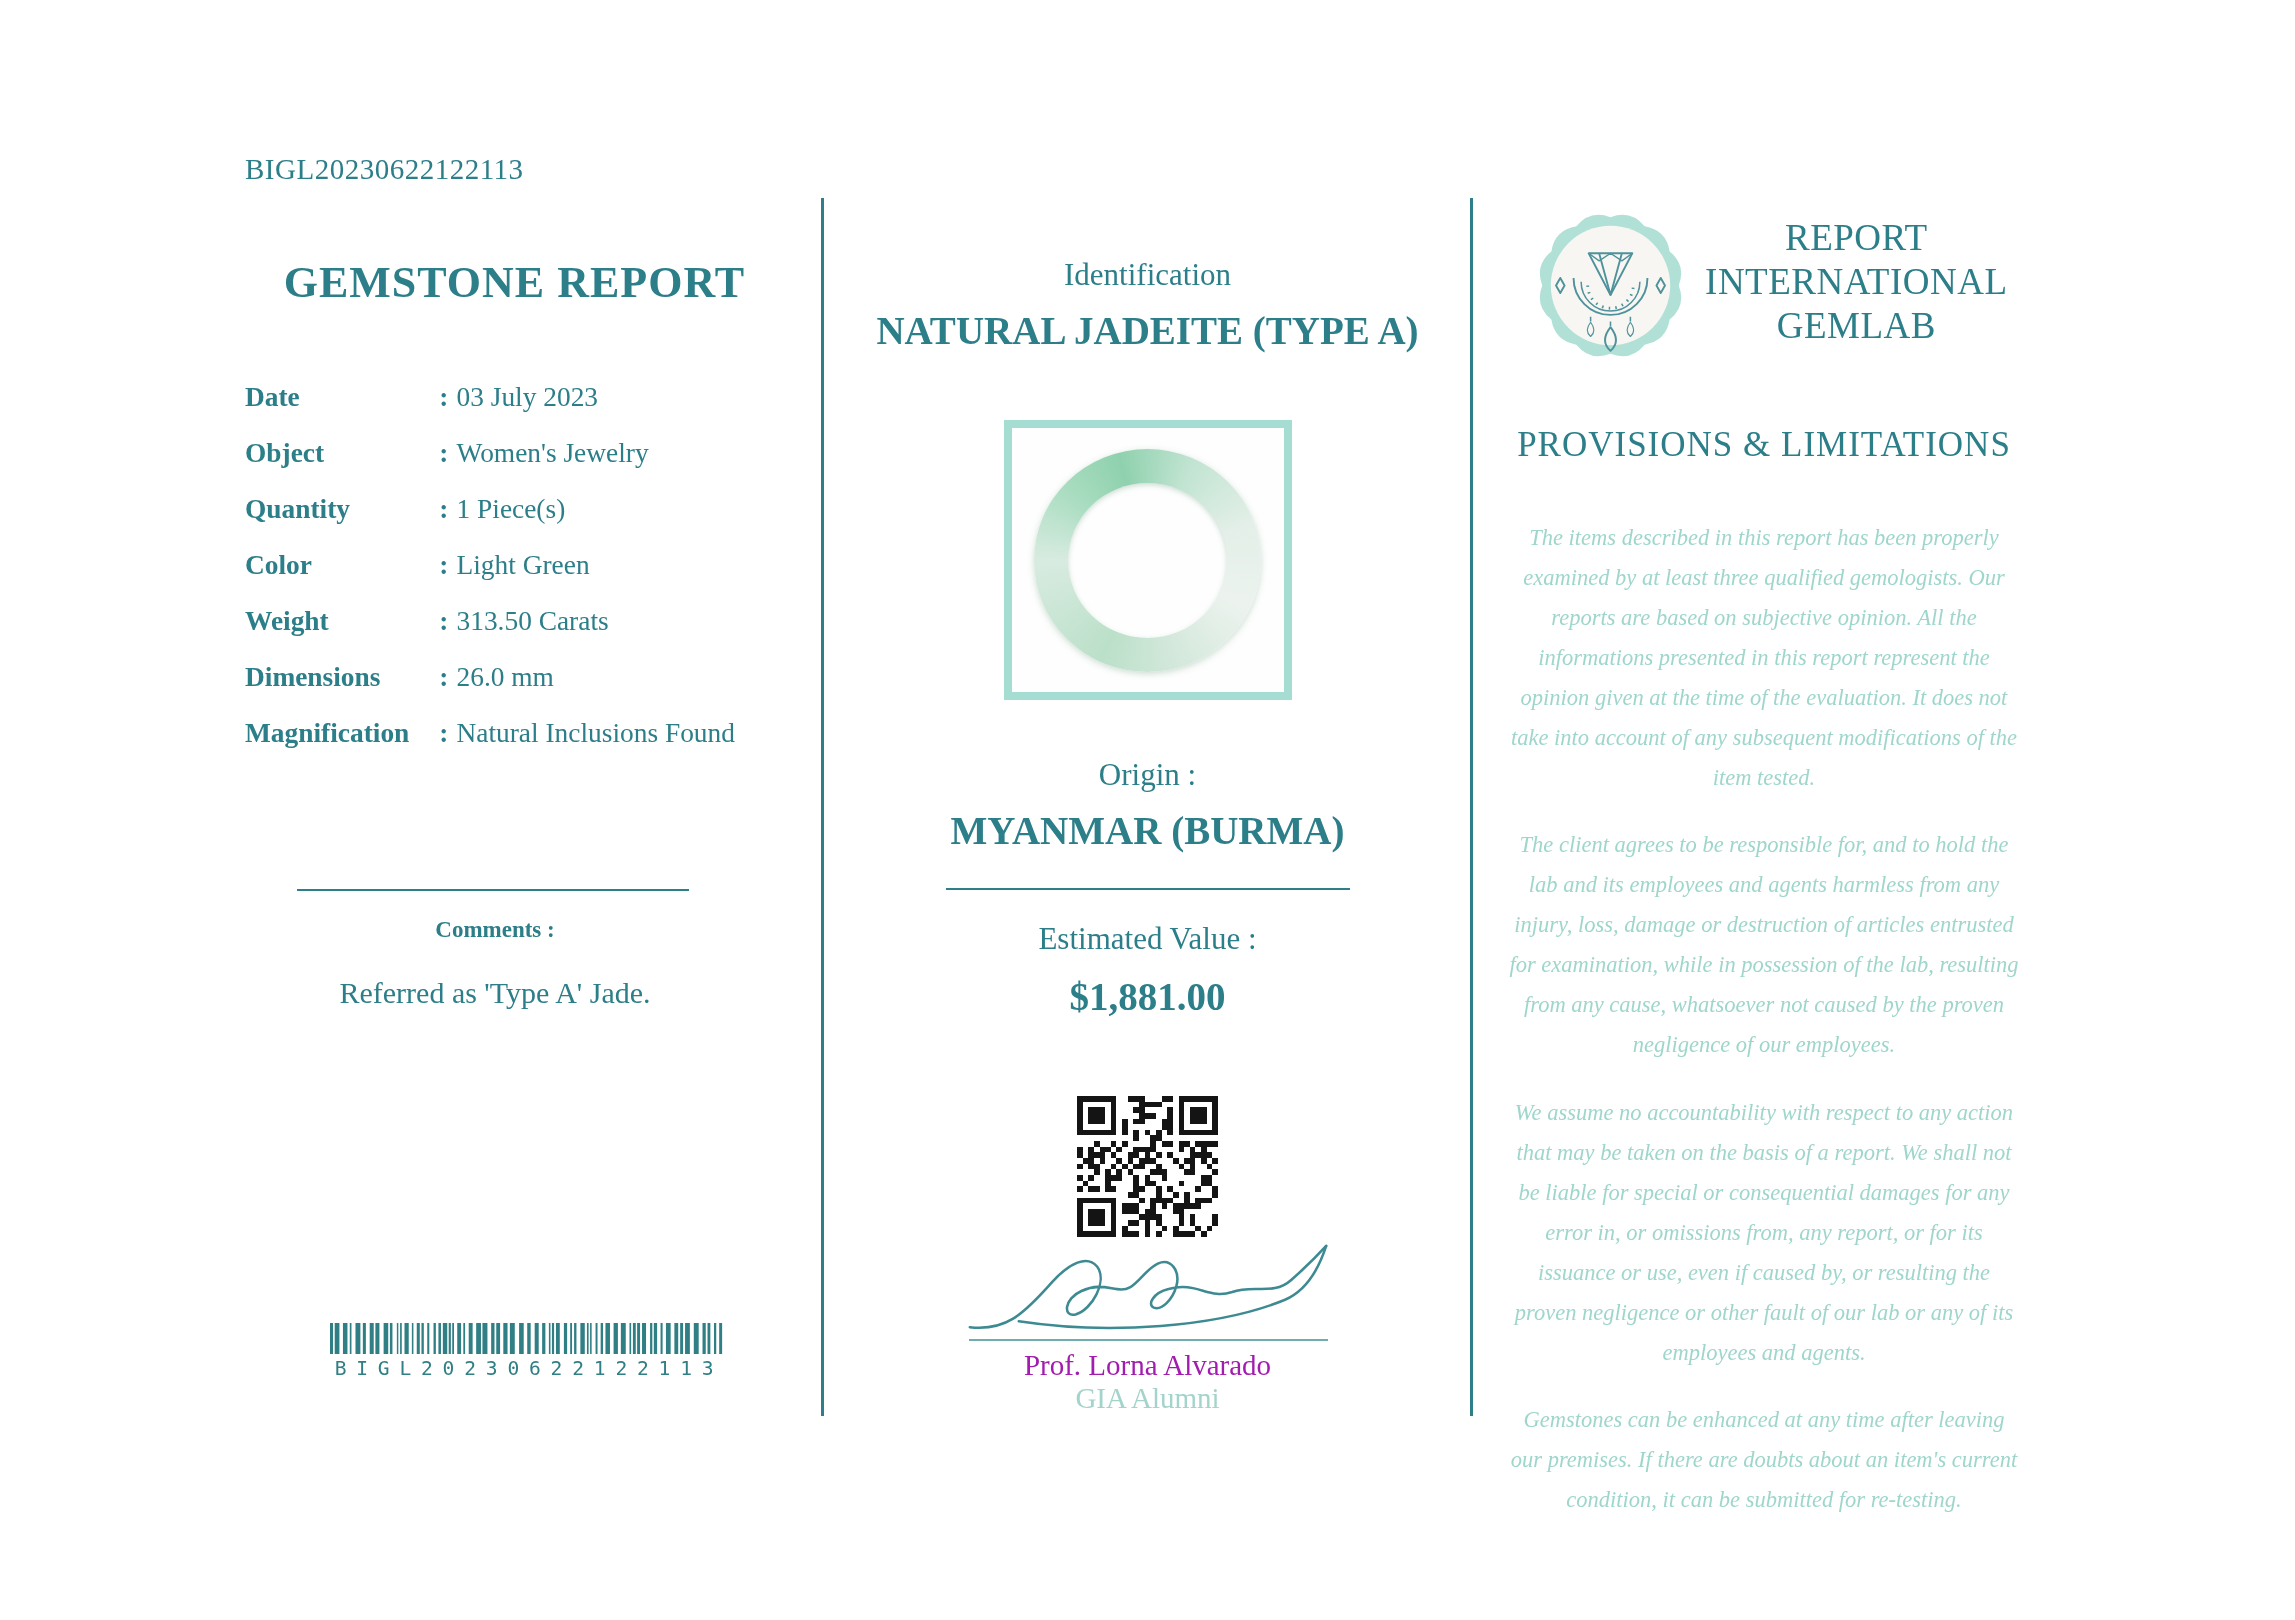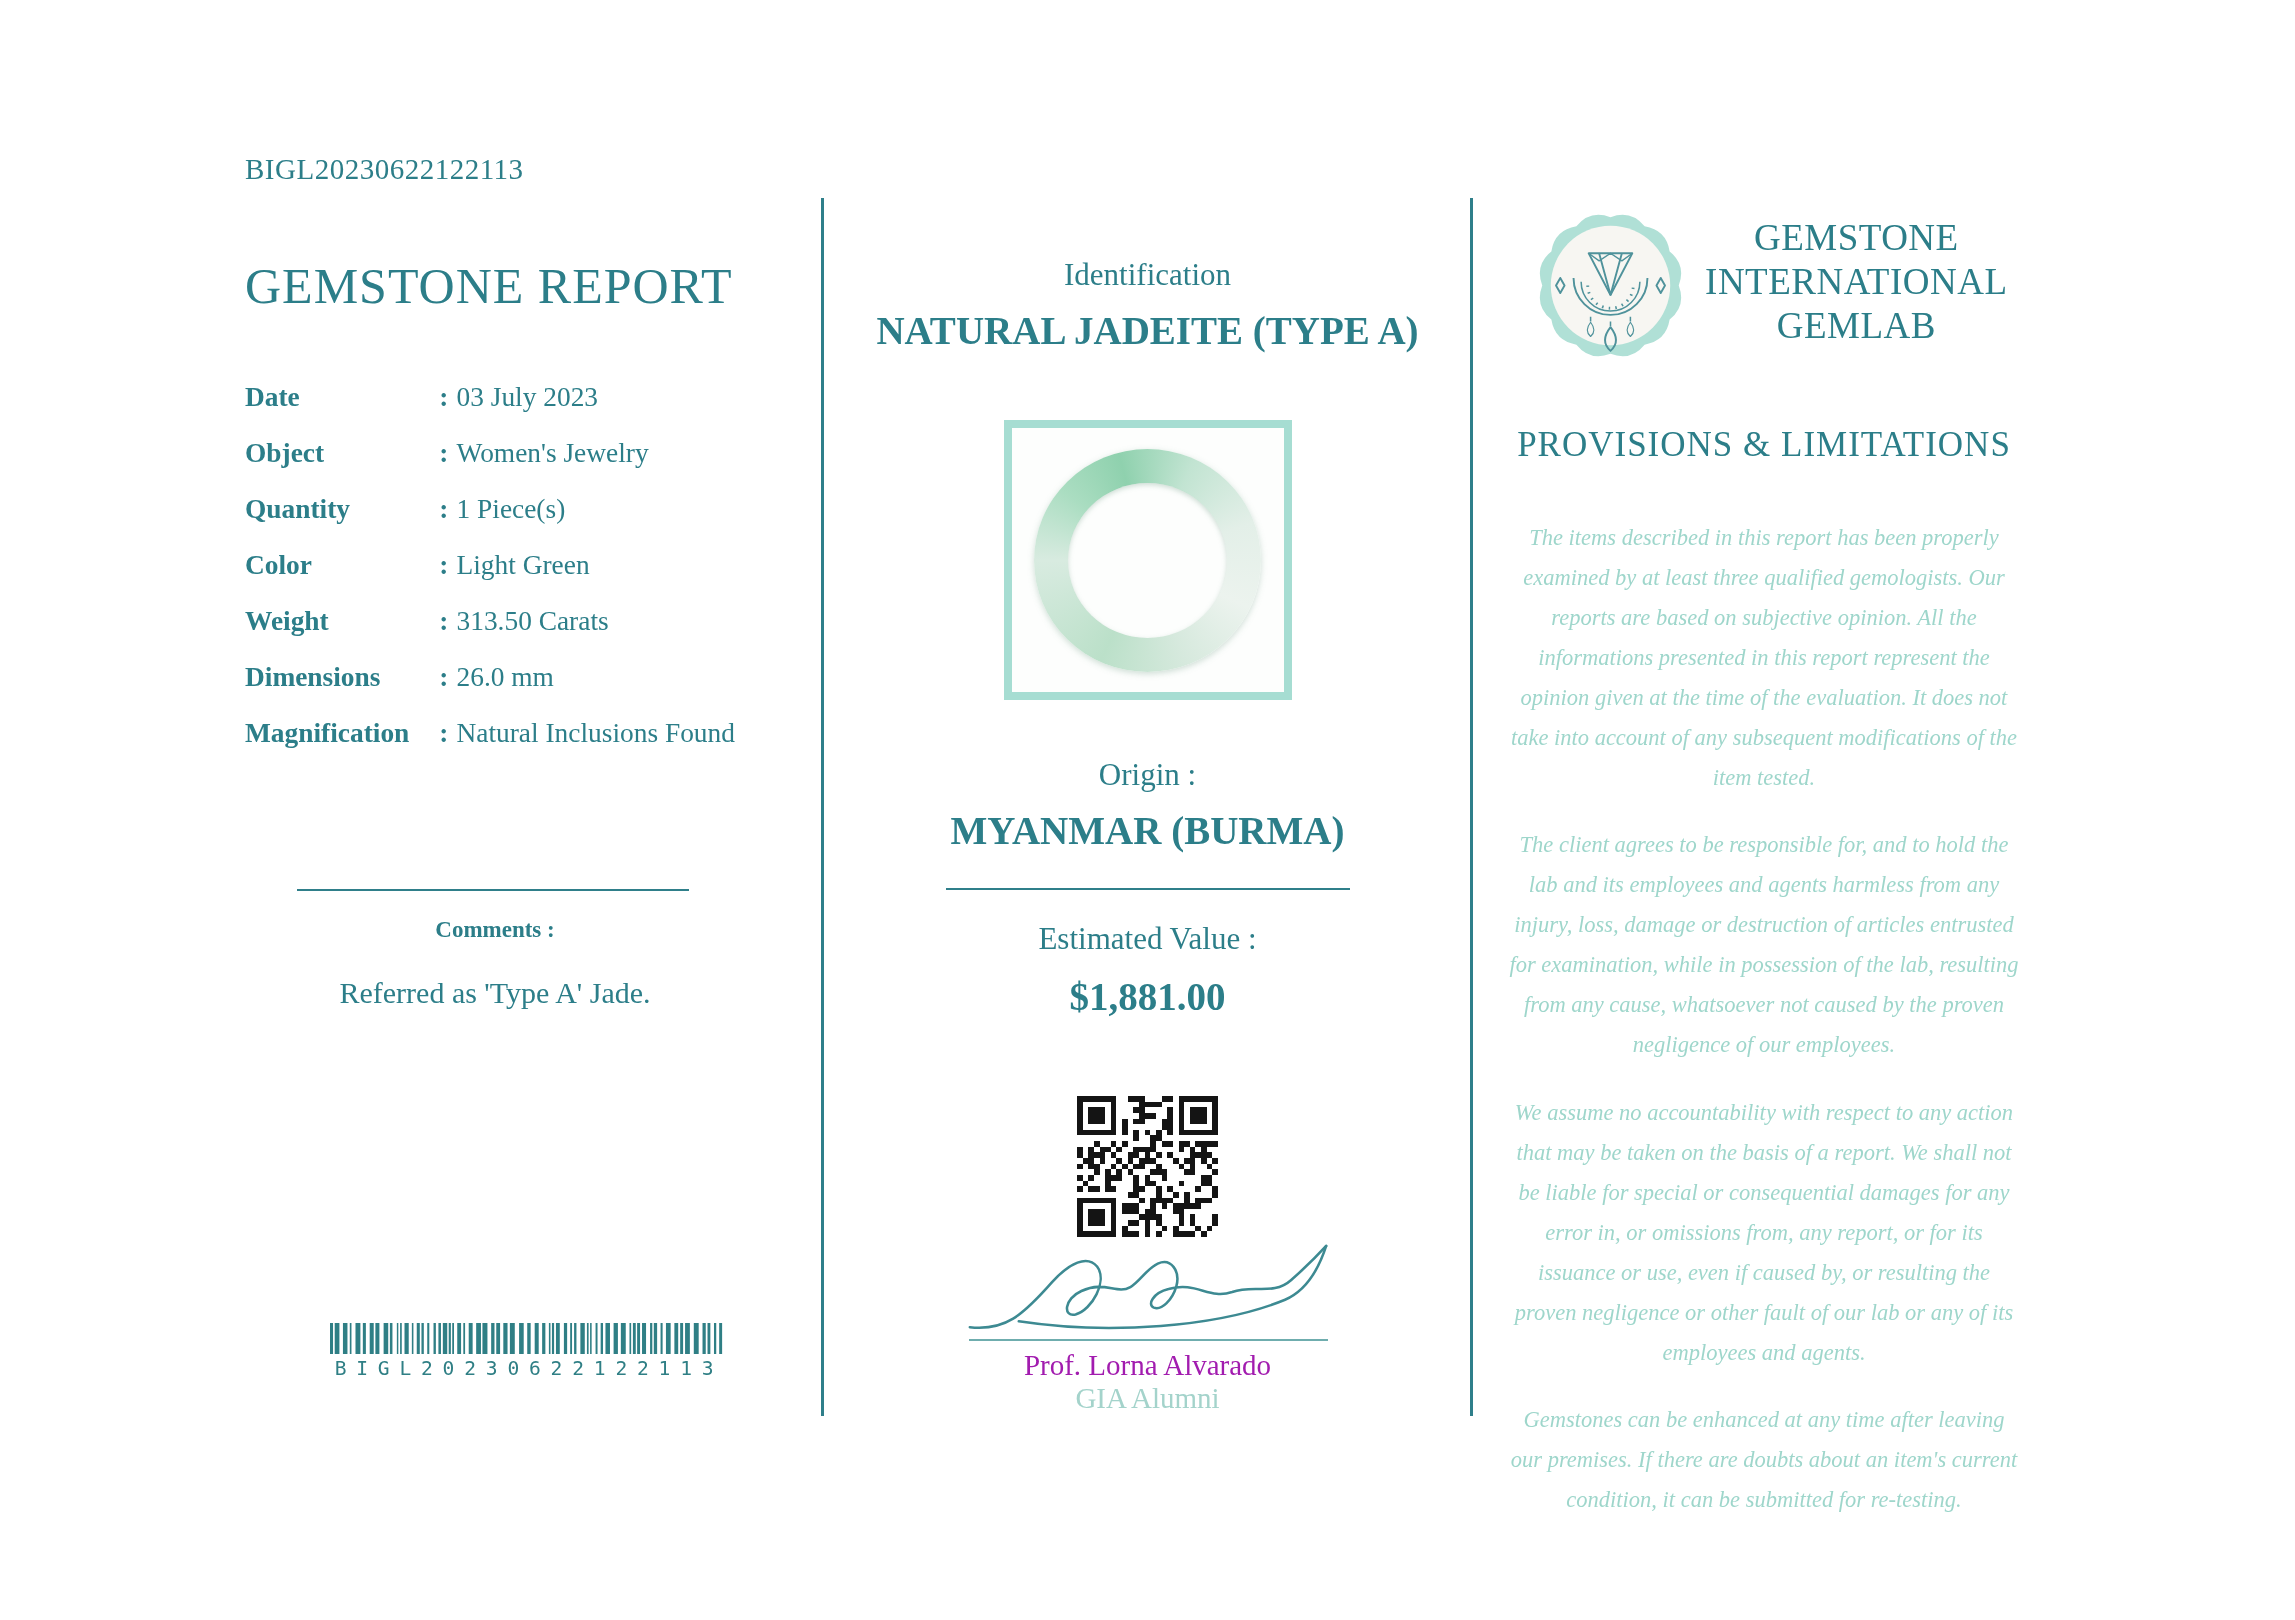--- a/index.html
+++ b/index.html
@@ -11,22 +11,22 @@
     color:#2c7e89;
     overflow:hidden;
   }
   
   .vdivider{position:absolute;top:198px;height:1218px;width:2.5px;background:#2f7f8a;}
   #divider-left{left:821px;}
   #divider-right{left:1470px;}
 
   
   #report-number{position:absolute;left:245px;top:153px;font-size:29px;letter-spacing:0.5px;}
-  #left-title{position:absolute;left:245px;top:257px;width:500px;text-align:left;
-    font-size:50px;font-weight:normal;letter-spacing:1px;}
+  #left-title{position:absolute;left:245px;top:257px;width:500px;text-align:right;
+    font-size:44px;font-weight:bold;letter-spacing:1px;}
   .fields{position:absolute;left:245px;top:369px;width:534px;}
   .field-row{display:grid;grid-template-columns:186px 25.5px 1fr;align-items:center;height:56px;font-size:27.4px;}
   .field-label{font-weight:bold;}
   .field-colon{font-weight:bold;text-align:center;}
   .comments-divider{position:absolute;left:297px;top:889px;width:392px;height:2px;background:#2f7f8a;}
   #comments-heading{position:absolute;left:245px;top:917px;width:500px;text-align:center;
     font-size:23px;font-weight:bold;}
   .comments-text{position:absolute;left:245px;top:972px;width:500px;text-align:center;
     font-size:30px;line-height:41px;}
   .barcode-wrap{position:absolute;left:330px;top:1323px;width:398px;text-align:center;}
@@ -545,21 +545,21 @@
             </g>
           <g transform="translate(-21,46) scale(0.6)">
               <path d="M0,-12 C7,-3 8,6 0,13 C-8,6 -7,-3 0,-12 Z"></path>
             </g>
           <g transform="translate(21,46) scale(0.6)">
               <path d="M0,-12 C7,-3 8,6 0,13 C-8,6 -7,-3 0,-12 Z"></path>
             </g>
         </g>
       </svg>
       <div class="lab-name">
-        <div>GEMSTONE</div>
+        <div>REPORT</div>
         <div>INTERNATIONAL</div>
         <div>GEMLAB</div>
       </div>
     </div>
 
     <div id="provisions-heading">PROVISIONS &amp; LIMITATIONS</div>
 
     <div class="provisions">
       <p>The items described in this report has been properly examined by at least three qualified gemologists. Our reports are based on subjective opinion. All the informations presented in this report represent the opinion given at the time of the evaluation. It does not take into account of any subsequent modifications of the item tested.</p>
       <p>The client agrees to be responsible for, and to hold the lab and its employees and agents harmless from any injury, loss, damage or destruction of articles entrusted for examination, while in possession of the lab, resulting from any cause, whatsoever not caused by the proven negligence of our employees.</p>

